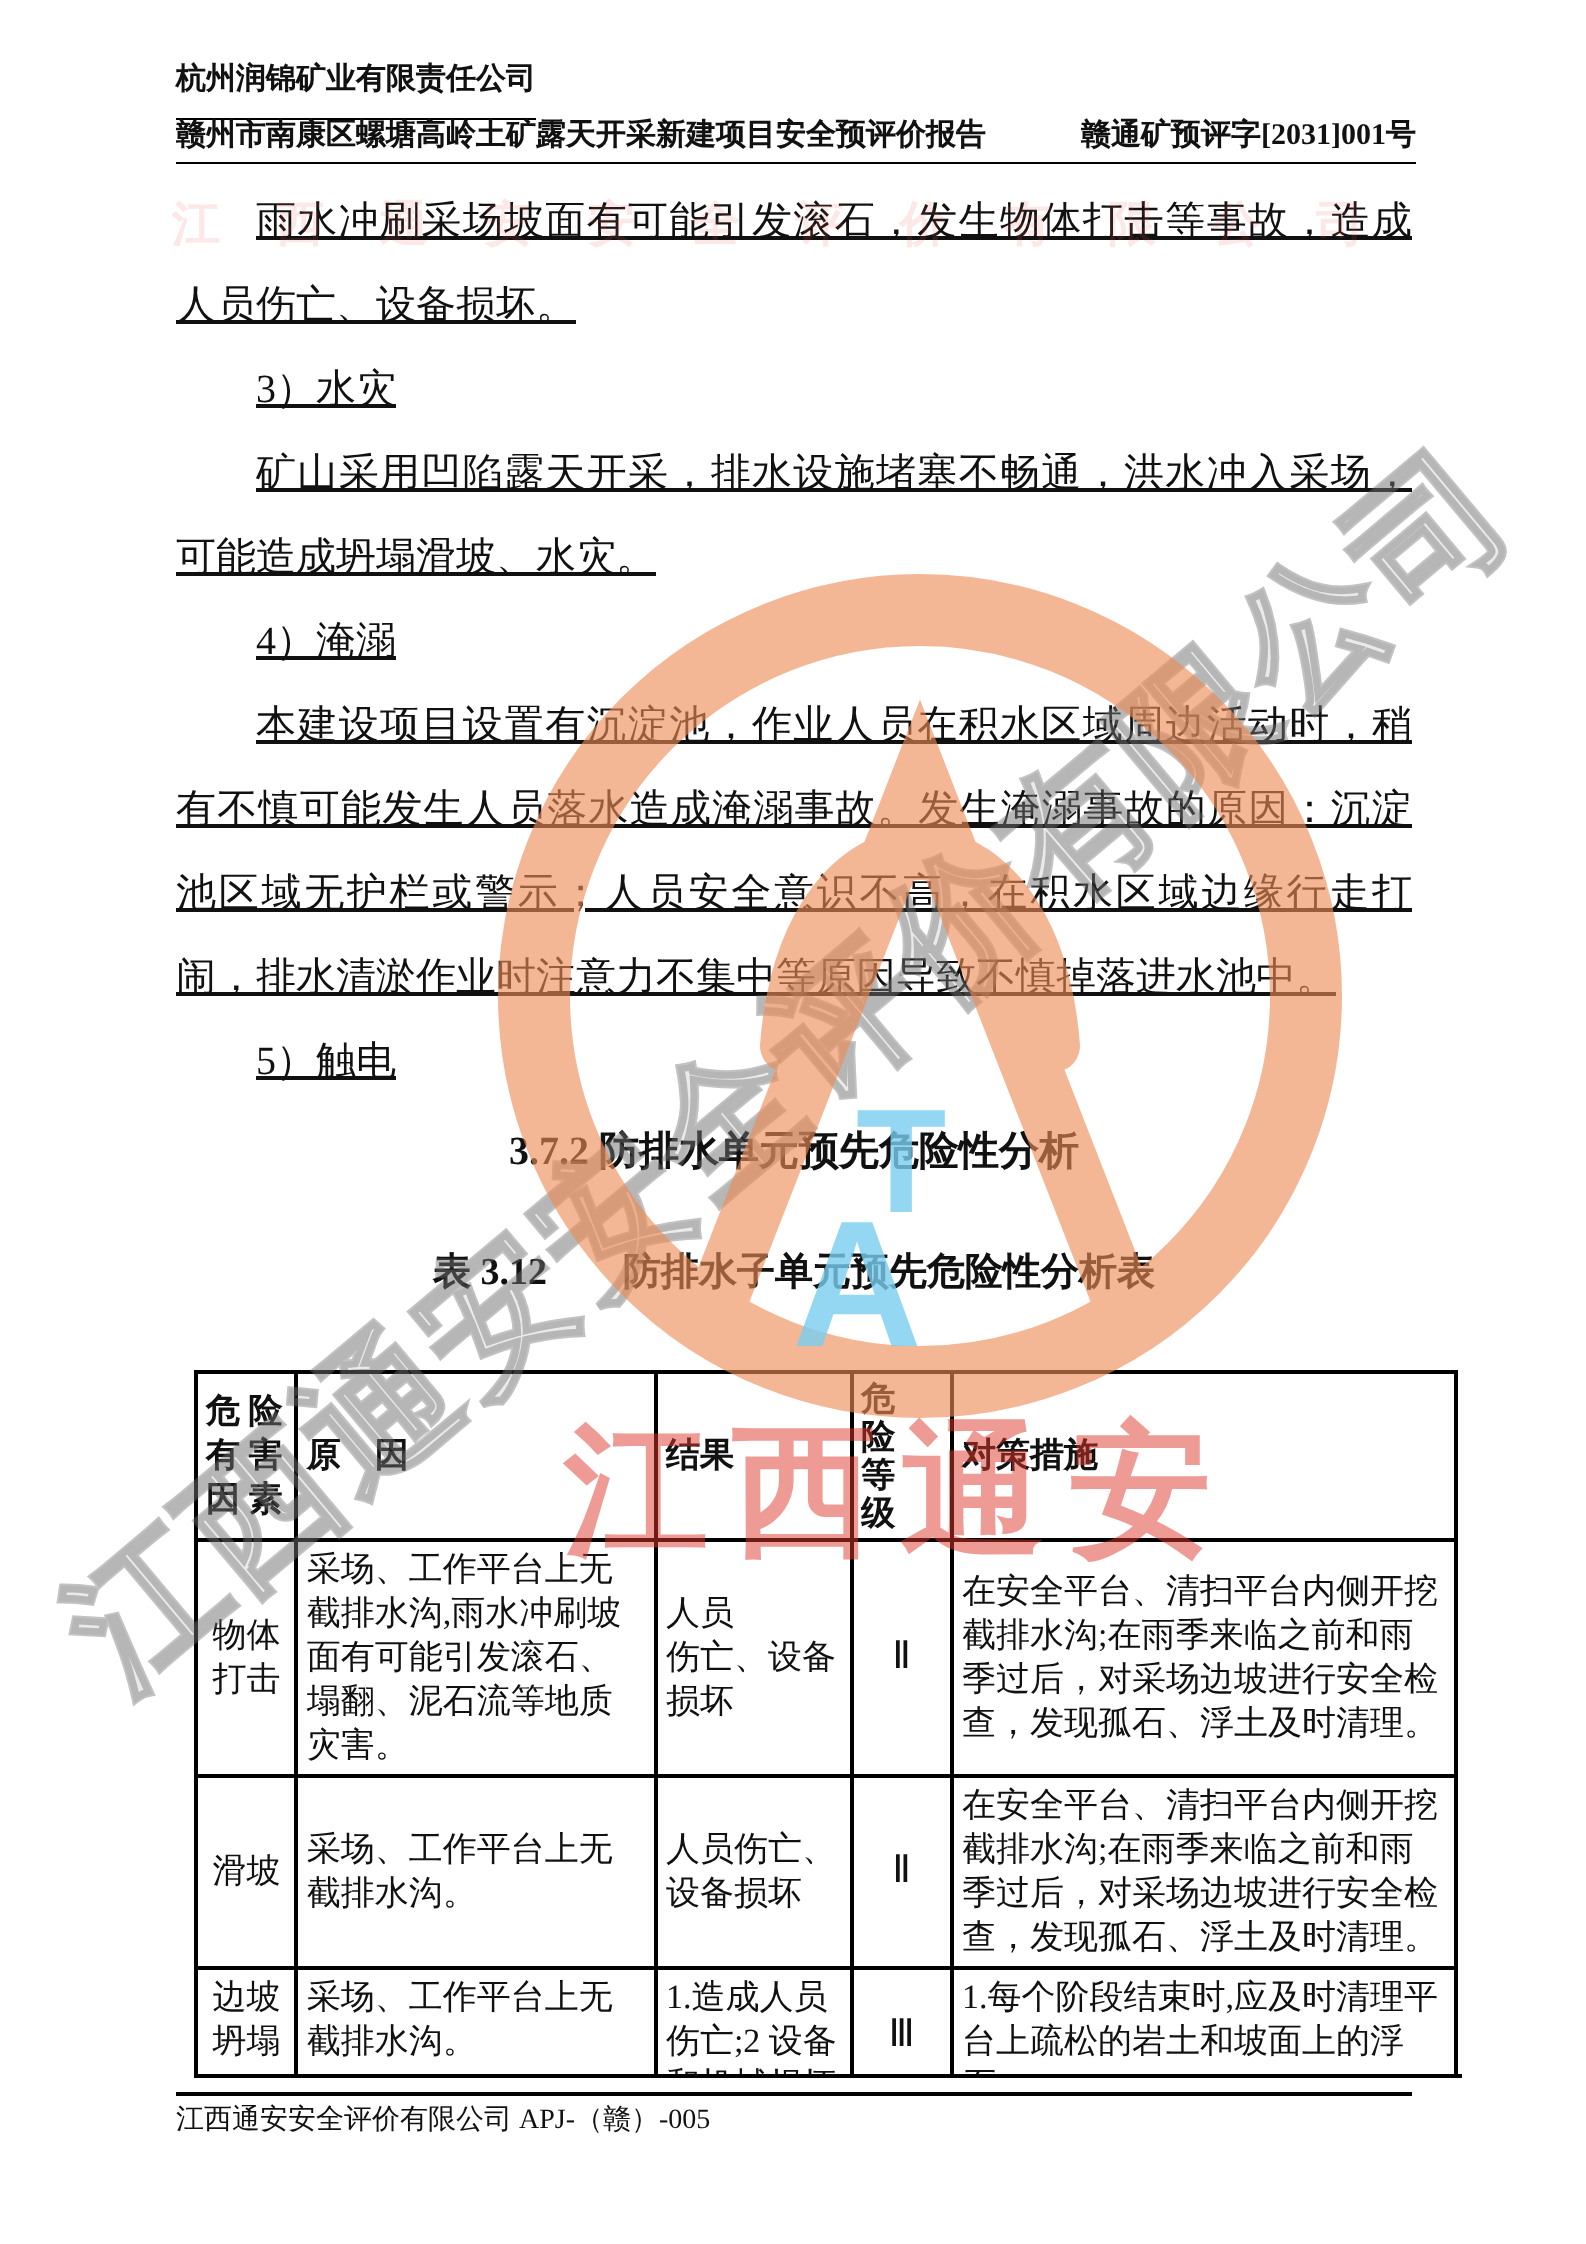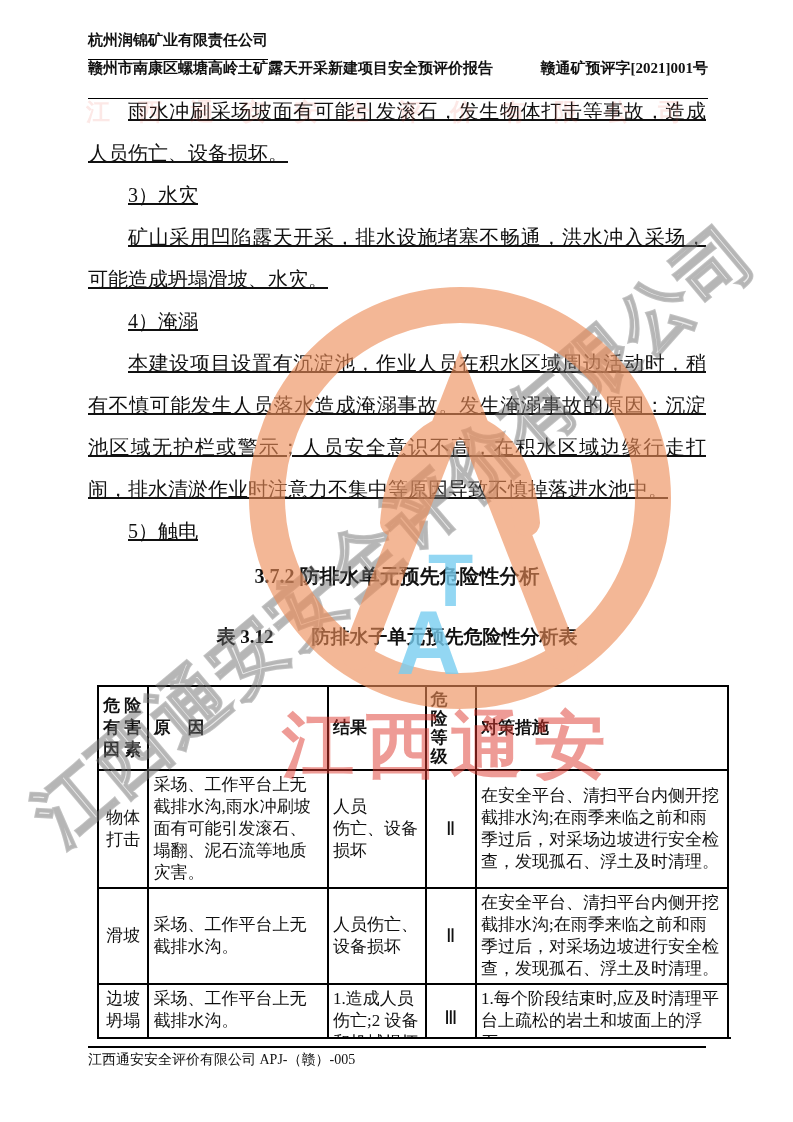--- a/index.html
+++ b/index.html
@@ -14,21 +14,21 @@
   }
 
   
   .doc-header {
     position: absolute; left: 88px; top: 30px; width: 620px;
     font-size: 15px; font-weight: bold; line-height: 20px;
   }
   .doc-header .line1 span { border-bottom: 1.5px solid #000; padding-bottom: 11px; }
   .doc-header .line2 {
     display: flex; justify-content: space-between; align-items: flex-end;
-    margin-top: 8px; border-bottom: 1.5px solid #000; padding-bottom: 20px;
+    margin-top: 8px; border-bottom: 1.5px solid #000; padding-bottom: 3px;
   }
 
   
   .doc-body {
     position: absolute; left: 88px; top: 90px; width: 618px;
     font-size: 20px; line-height: 42px; text-align: justify;
   }
   .doc-body p { margin: 0; text-indent: 2em; text-decoration: underline; }
   .section-heading {
     margin: 6px 0 0 0; font-weight: bold; font-size: 20px;
@@ -100,21 +100,21 @@
 <body>
 
 <div class="page">
 
   <div class="doc-header">
     <div class="line1">
       <span>杭州润锦矿业有限责任公司</span>
     </div>
     <div class="line2">
       <span>赣州市南康区螺塘高岭土矿露天开采新建项目安全预评价报告</span>
-      <span>赣通矿预评字[2021]001号</span>
+      <span>赣通矿预评字[2031]001号</span>
     </div>
   </div>
 
   <div class="doc-body">
     <p>雨水冲刷采场坡面有可能引发滚石，发生物体打击等事故，造成人员伤亡、设备损坏。</p>
     <p>3）水灾</p>
     <p>矿山采用凹陷露天开采，排水设施堵塞不畅通，洪水冲入采场，可能造成坍塌滑坡、水灾。</p>
     <p>4）淹溺</p>
     <p>本建设项目设置有沉淀池，作业人员在积水区域周边活动时，稍有不慎可能发生人员落水造成淹溺事故。发生淹溺事故的原因：沉淀池区域无护栏或警示；人员安全意识不高，在积水区域边缘行走打闹，排水清淤作业时注意力不集中等原因导致不慎掉落进水池中。</p>
     <p>5）触电</p>

